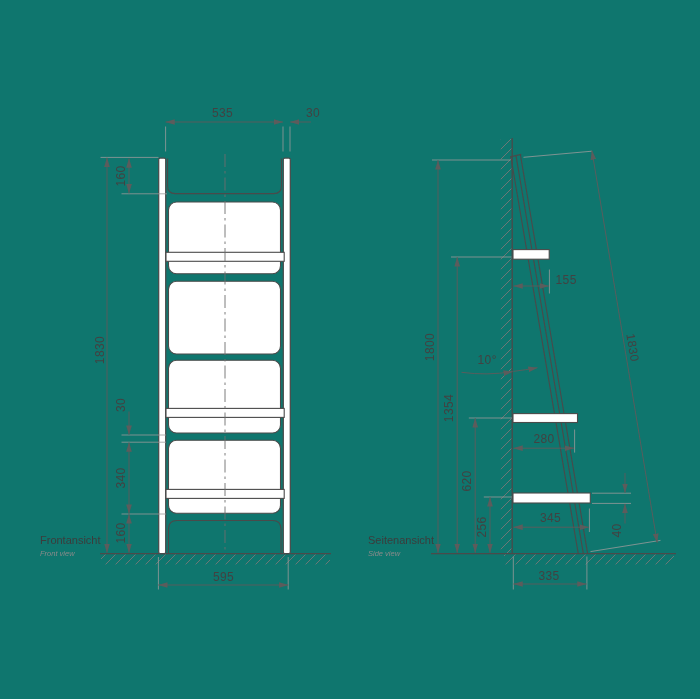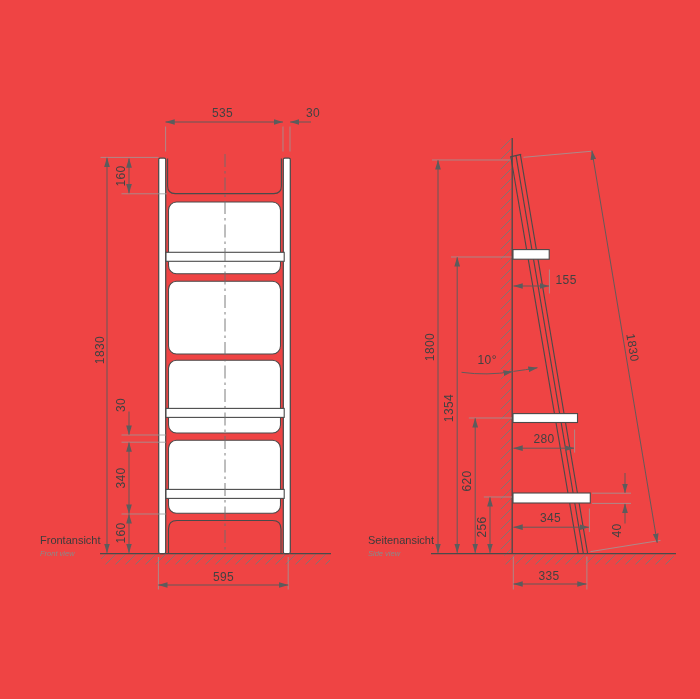--- a/index.html
+++ b/index.html
@@ -1,16 +1,16 @@
 <!DOCTYPE html>
 <html><head>
 <meta charset="utf-8">
 <style>
   html,body{margin:0;padding:0;background:#fff;}
-  #canvas{position:relative;width:700px;height:699px;background:#ef4444;overflow:hidden;
+  #canvas{position:relative;width:700px;height:699px;background:#0f766e;overflow:hidden;
           font-family:"Liberation Sans", sans-serif;}
   svg{display:block}
   .obj{fill:none;stroke:#4a4a4a;stroke-width:1.3px;}
   .objf{fill:#ffffff;stroke:#4a4a4a;stroke-width:1.25px;}
   .thin{stroke-width:1.1px;}
   .dim{fill:none;stroke:#5c5c5c;stroke-width:.95px;}
   .ext{fill:none;stroke:#9a9a9a;stroke-width:.8px;}
   .cl{fill:none;stroke:#6e6e6e;stroke-width:.9px;stroke-dasharray:13 4 2.5 4;}
   .t{font-size:12px;fill:#424242;letter-spacing:.4px;}
   .lab{font-size:11px;fill:#3c3c3c;}

